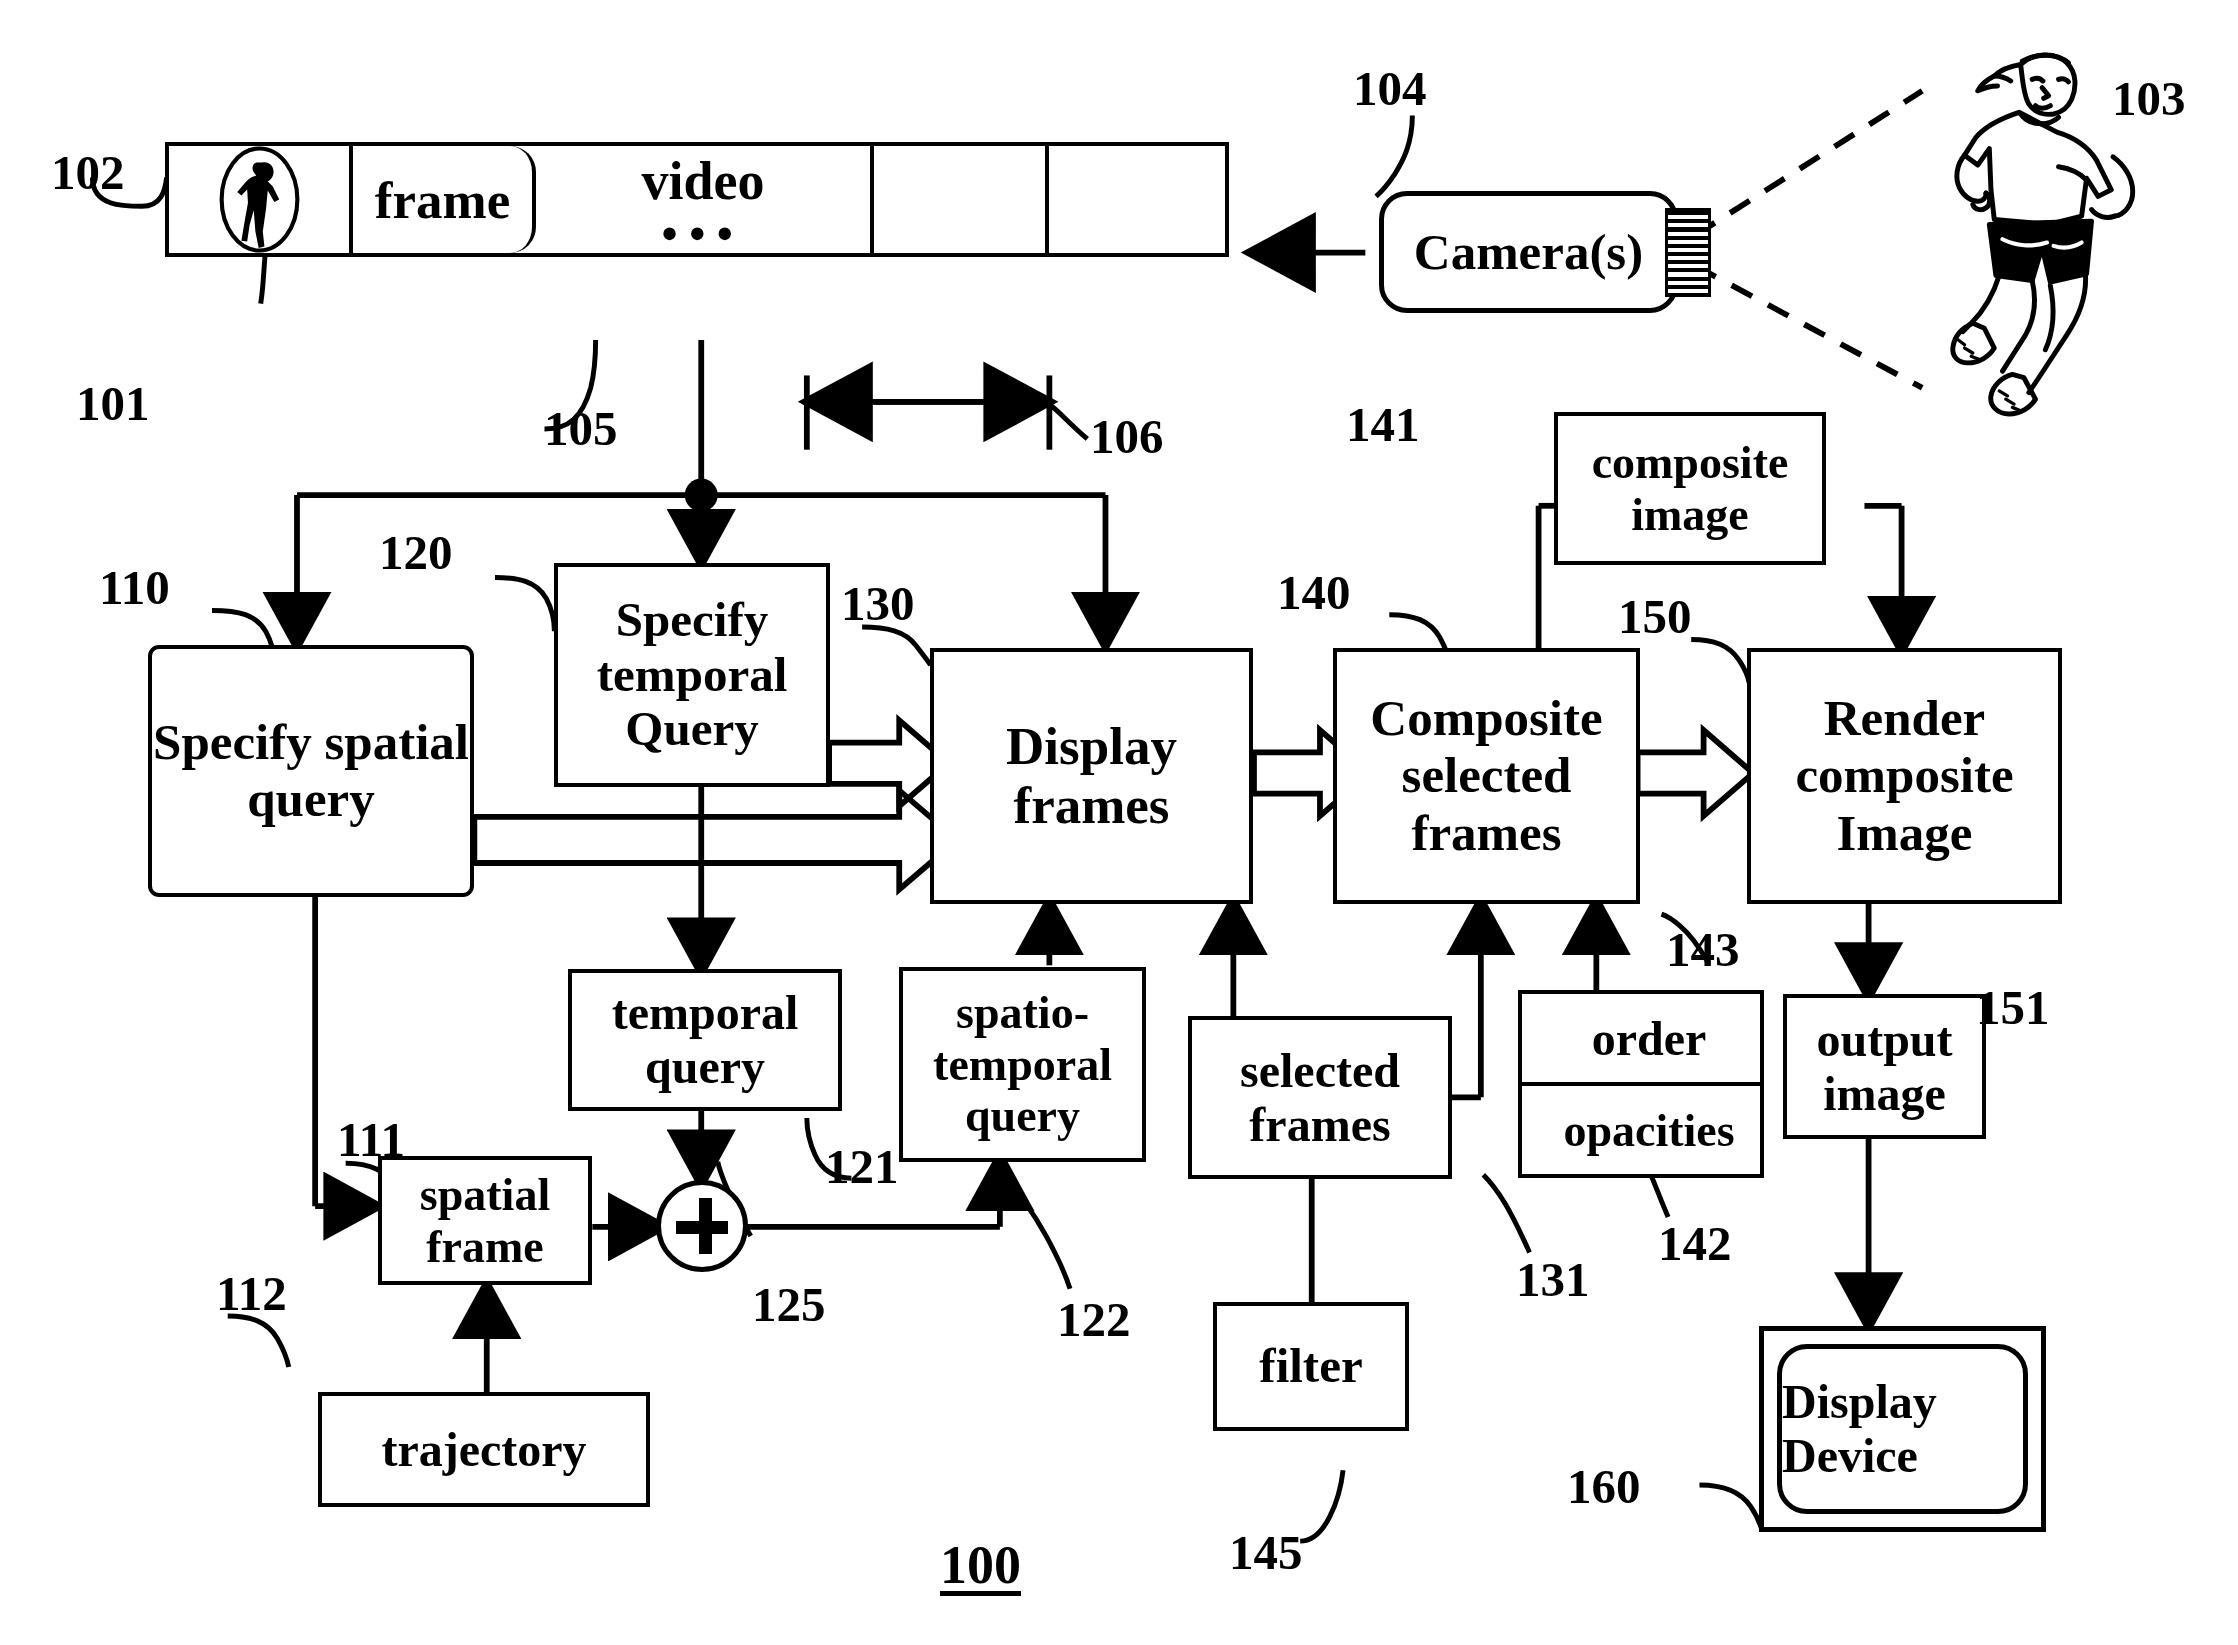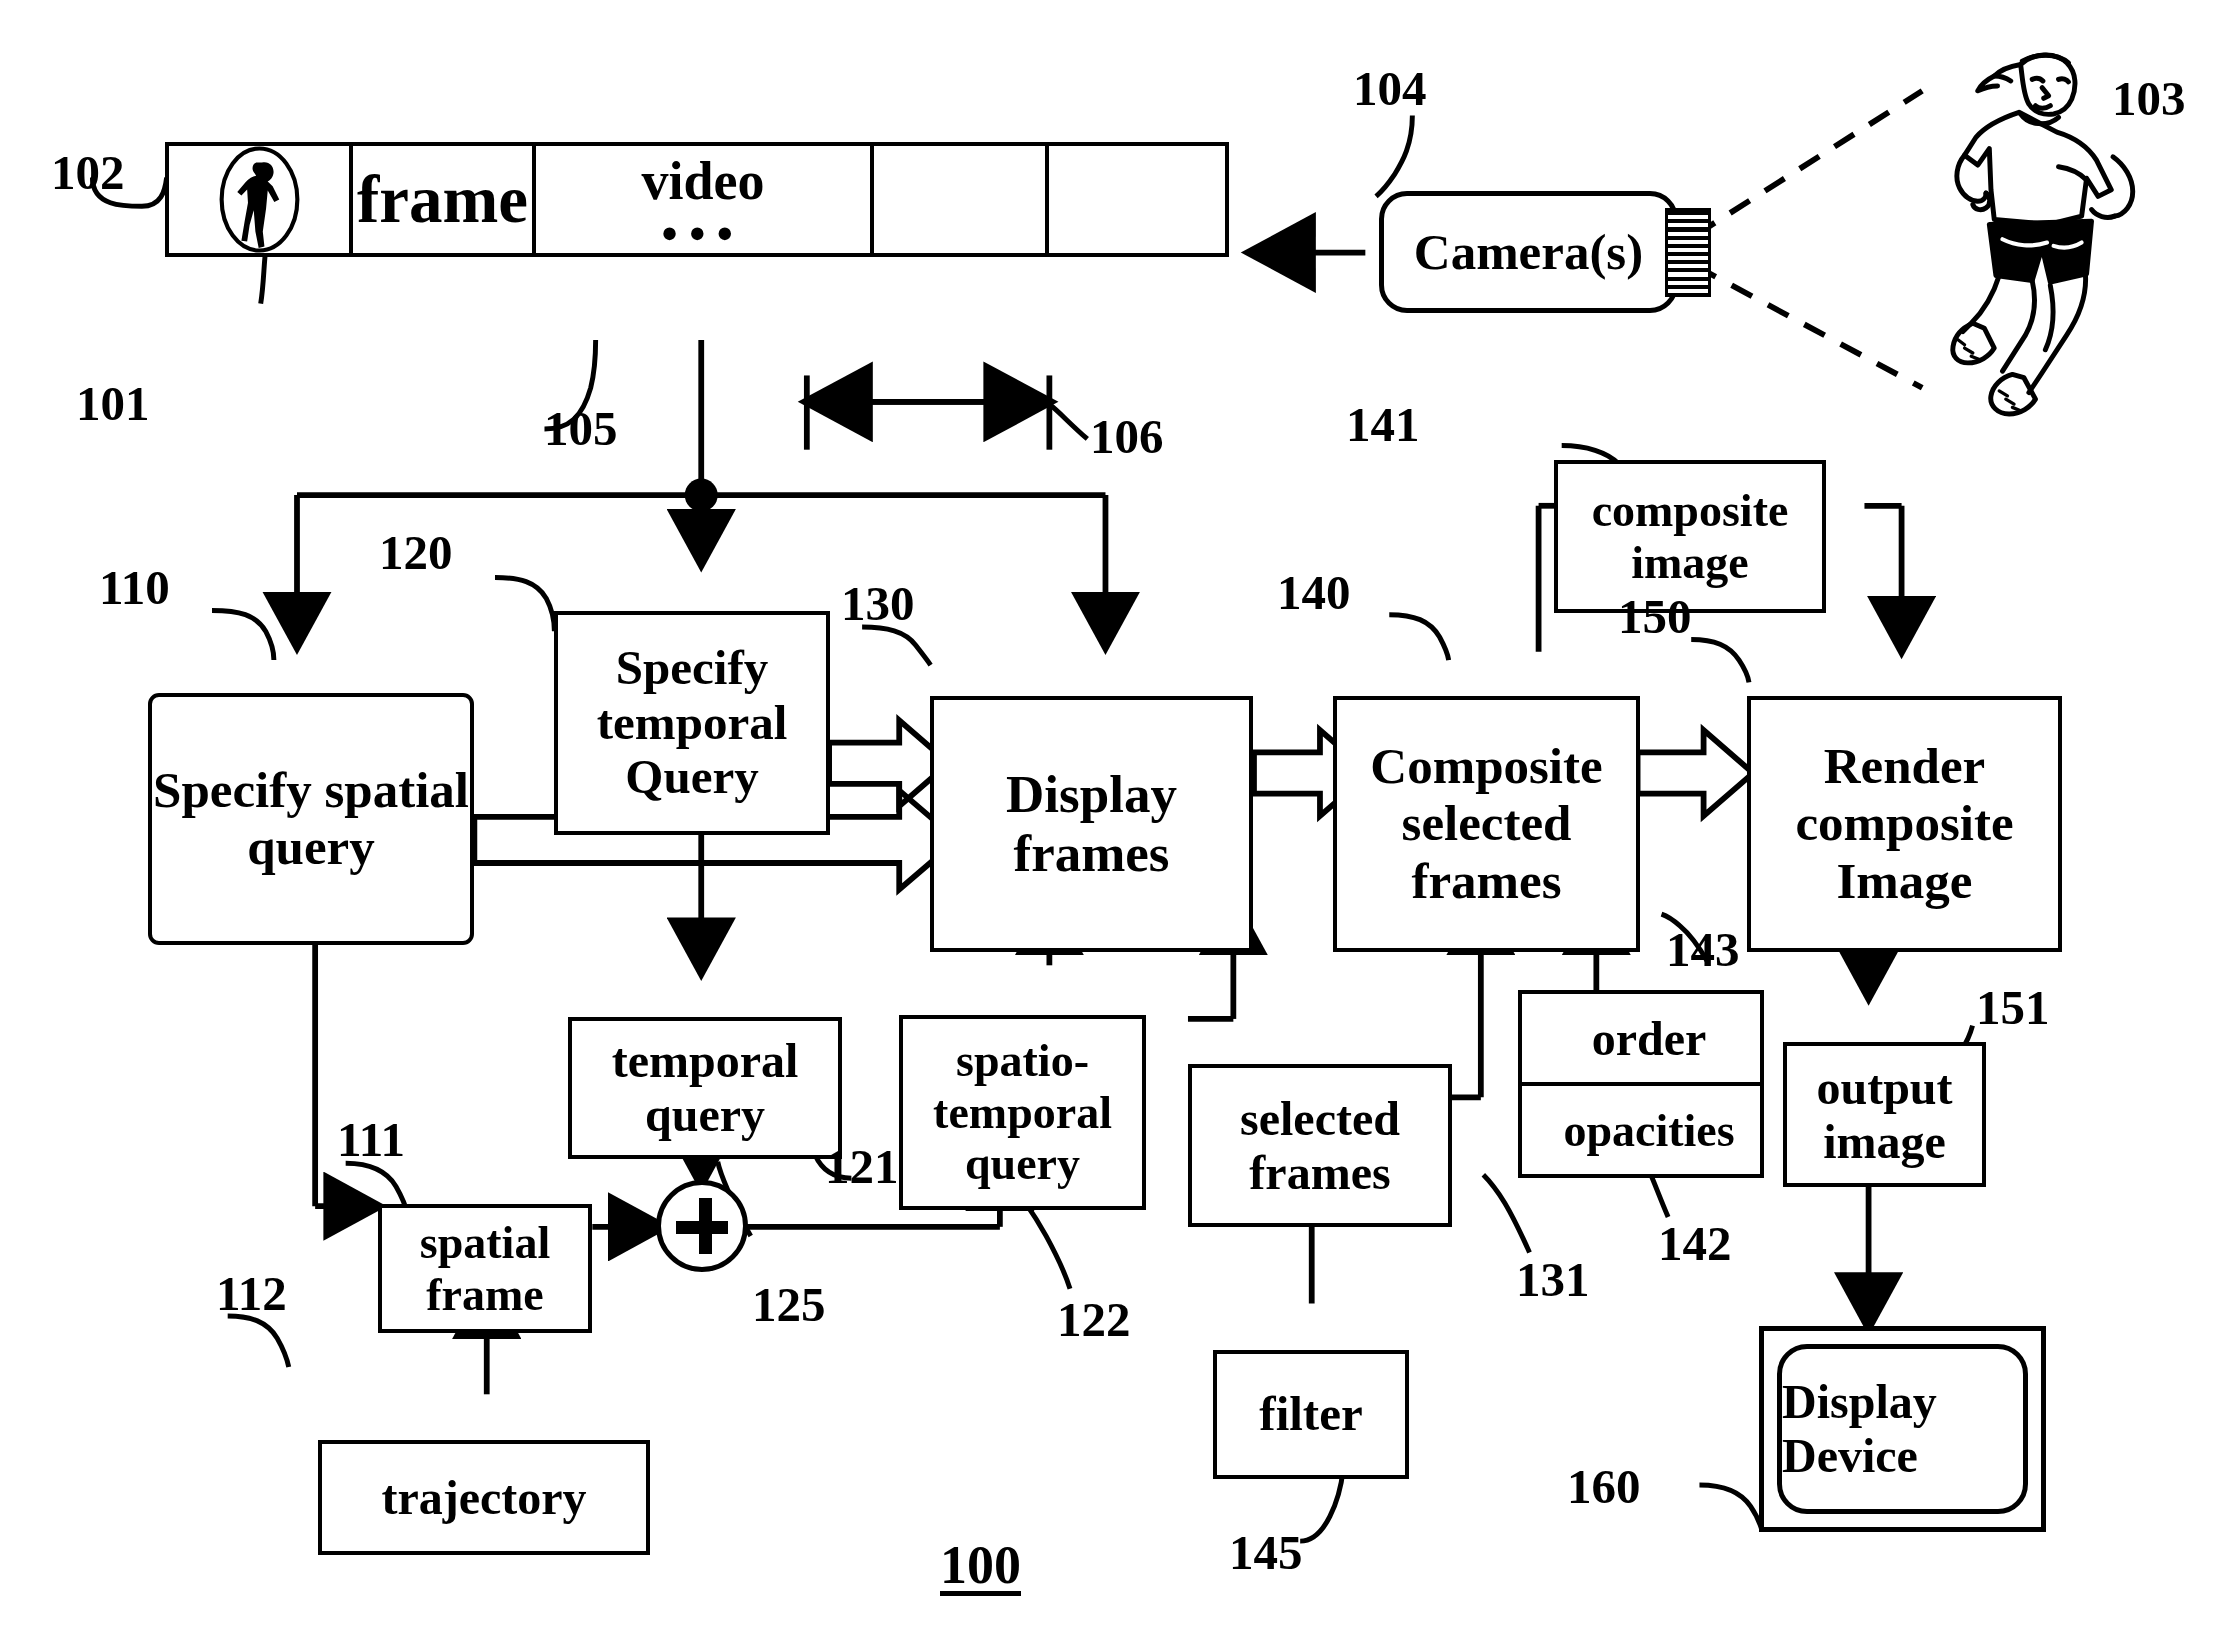--- a/index.html
+++ b/index.html
@@ -13,21 +13,20 @@
   }
   .box{
     position:absolute;
     border:4.1px solid #000;
     background:#fff;
     box-sizing:border-box;
     display:flex;align-items:center;justify-content:center;
     text-align:center;
     line-height:1.12;
     font-weight:700;
-    margin-top:48px;
   }
   .ref{
     position:absolute;
     font-weight:700;
     font-size:49px;
     letter-spacing:0px;
     white-space:nowrap;
     line-height:1;
   }
   .strip{
@@ -220,21 +219,21 @@
     </g>
   </svg>
 
   <div class="strip" style="left:165px;top:142px;width:1064px;height:115px;">
     <div class="cell" style="flex:0 0 184px;">
       <svg width="91" height="107" viewBox="0 0 110 130">
         <ellipse cx="55" cy="65" rx="46" ry="62" fill="none" stroke="#000" stroke-width="5"></ellipse>
         <path d="M58,20 c9,-2 15,5 14,13 c-1,7 -7,10 -7,10 l6,6 l8,16 l-6,3 l-8,-14 l-2,22 l-4,28 l2,18 l-7,2 l-4,-20 l-2,-26 l-5,18 l-3,20 l-7,-1 l4,-24 l4,-22 l-1,-16 l-7,7 l-5,-4 l10,-12 c4,-5 9,-7 13,-8 l-2,-3 c-4,-4 -3,-11 2,-13 z" fill="#000"></path>
       </svg>
     </div>
-    <div class="cell" style="flex:0 0 183px;font-size:67px;">
+    <div class="cell" style="flex:0 0 183px;font-size:53px;border-radius:26px;">
       <span>frame</span>
     </div>
     <div class="cell" style="flex:0 0 338px;flex-direction:column;gap:5px;">
       <span style="font-size:54px;margin-top:-5px;">video</span>
       <span style="font-size:46px;letter-spacing:11.5px;line-height:0.5;margin-top:5px;">•••</span>
     </div>
     <div class="cell" style="flex:0 0 175px;"></div>
     <div class="cell" style="flex:1 1 auto;"></div>
   </div>
 

